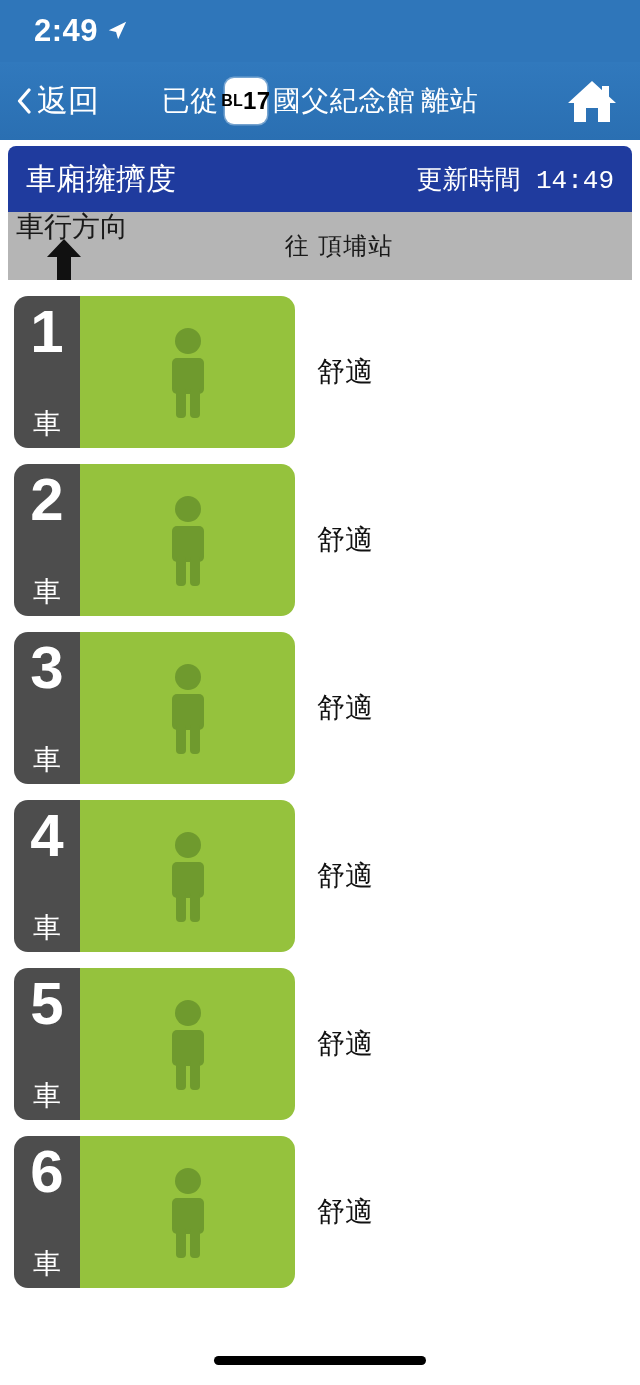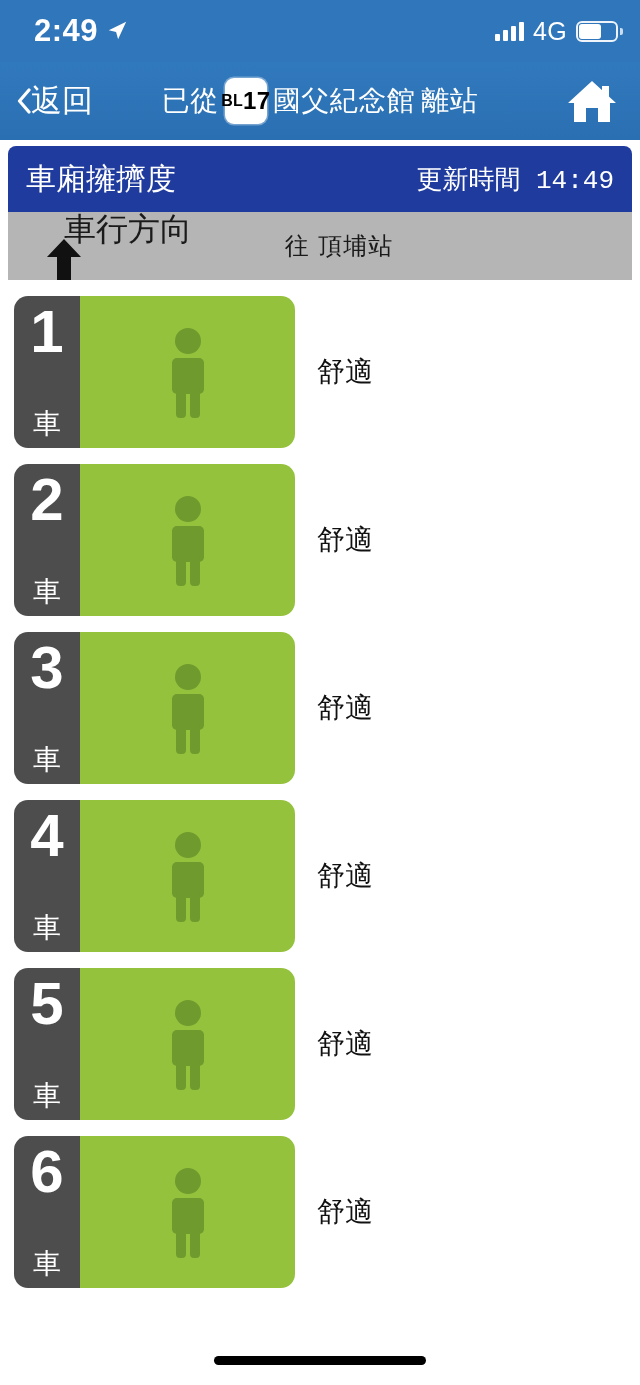--- a/index.html
+++ b/index.html
@@ -45,21 +45,21 @@
     background: rgba(255,255,255,.75); border-radius: 0 2px 2px 0;
   }
 
   
   .navbar {
     position: absolute; top: 62px; left: 0; width: 640px; height: 78px;
     background: linear-gradient(180deg, #3179bd 0%, #2a6fb2 100%);
     display: flex; align-items: center;
   }
   .nav-back {
-    display: flex; align-items: center; 
+    display: flex; align-items: center; gap: 6px;
     margin-left: 16px; color: #ffffff; font-size: 31px;
     font-family: "DejaVu Sans", sans-serif;
   }
   .chev { display:block; width:15px; height:26px; }
   .nav-title {
     position:absolute; left: 0; right: 0;
     display:flex; align-items:center; justify-content:center; gap: 6px;
     color:#ffffff; font-size: 28px; letter-spacing:.5px;
     font-family: "DejaVu Sans", sans-serif;
     pointer-events: none;
@@ -90,23 +90,22 @@
   }
   .panel-head .ph-title { font-size: 30px; font-family:"DejaVu Sans", sans-serif; }
   .panel-head .ph-time  { font-size: 26px; font-family:Liberation Mono, monospace; }
 
   .dirbar {
     position: relative; height: 68px; background:#b5b5b5;
     display:flex; align-items:center; justify-content:center;
   }
   .dir-label {
     position:absolute; left: 8px; top: -4px;
-    font-size: 32px; color:#1a1a1a;
+    font-size: 28px; color:#1a1a1a;
     font-family:"DejaVu Sans", sans-serif;
-    margin-left:48px;
   }
   .dir-arrow {
     position:absolute; left: 38px; top: 26px;
     width: 36px; height: 42px;
   }
   .dir-dest {
     font-size: 24px; color:#1a1a1a; letter-spacing:1px;
     font-family:"DejaVu Sans", sans-serif;
     margin-left: 38px;
   }
@@ -157,34 +156,20 @@
 <body>
 
 <div id="app">
 
   <div class="statusbar">
     <div class="sb-time">
       <span>2:49</span>
       <svg class="loc-arrow" viewBox="0 0 24 24">
         <path d="M22 2 L3 11.2 L11 13 L13.2 21 Z" fill="#ffffff"></path>
       </svg>
-    </div>
-    <div class="sb-right">
-      <span class="bars">
-        <i></i>
-          <i></i>
-          <i></i>
-          <i></i>
-      </span>
-      <span class="net">4G</span>
-      <span class="batt">
-        <span class="batt-body"></span>
-        <span class="batt-fill" style="width: 21.6px;"></span>
-        <span class="batt-cap"></span>
-      </span>
     </div>
   </div>
 
   <div class="navbar">
 
     <div class="nav-back">
       <svg class="chev" viewBox="0 0 15 26">
         <path d="M13 2 L3.5 13 L13 24" fill="none" stroke="#ffffff" stroke-width="3.2" stroke-linecap="round" stroke-linejoin="round"></path>
       </svg>
       <span>返回</span>

